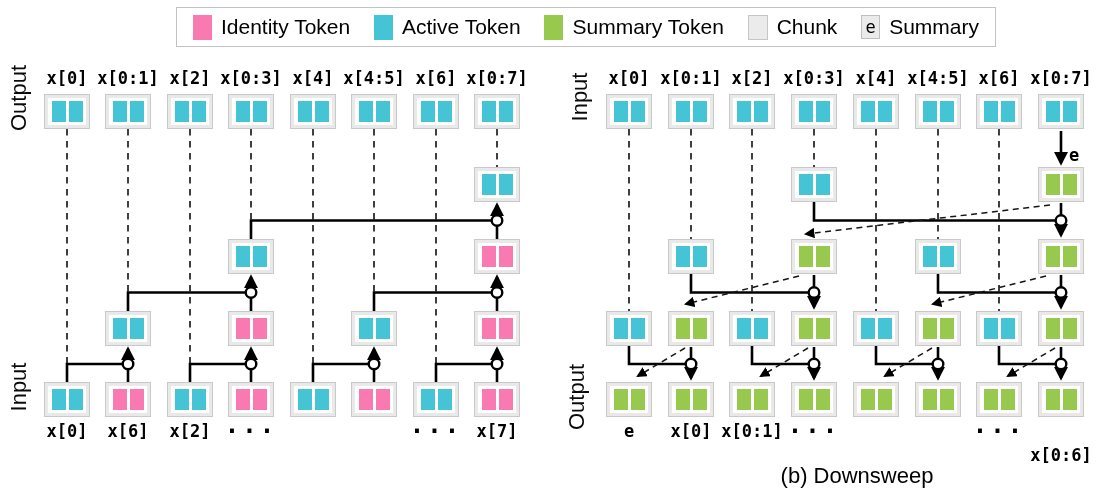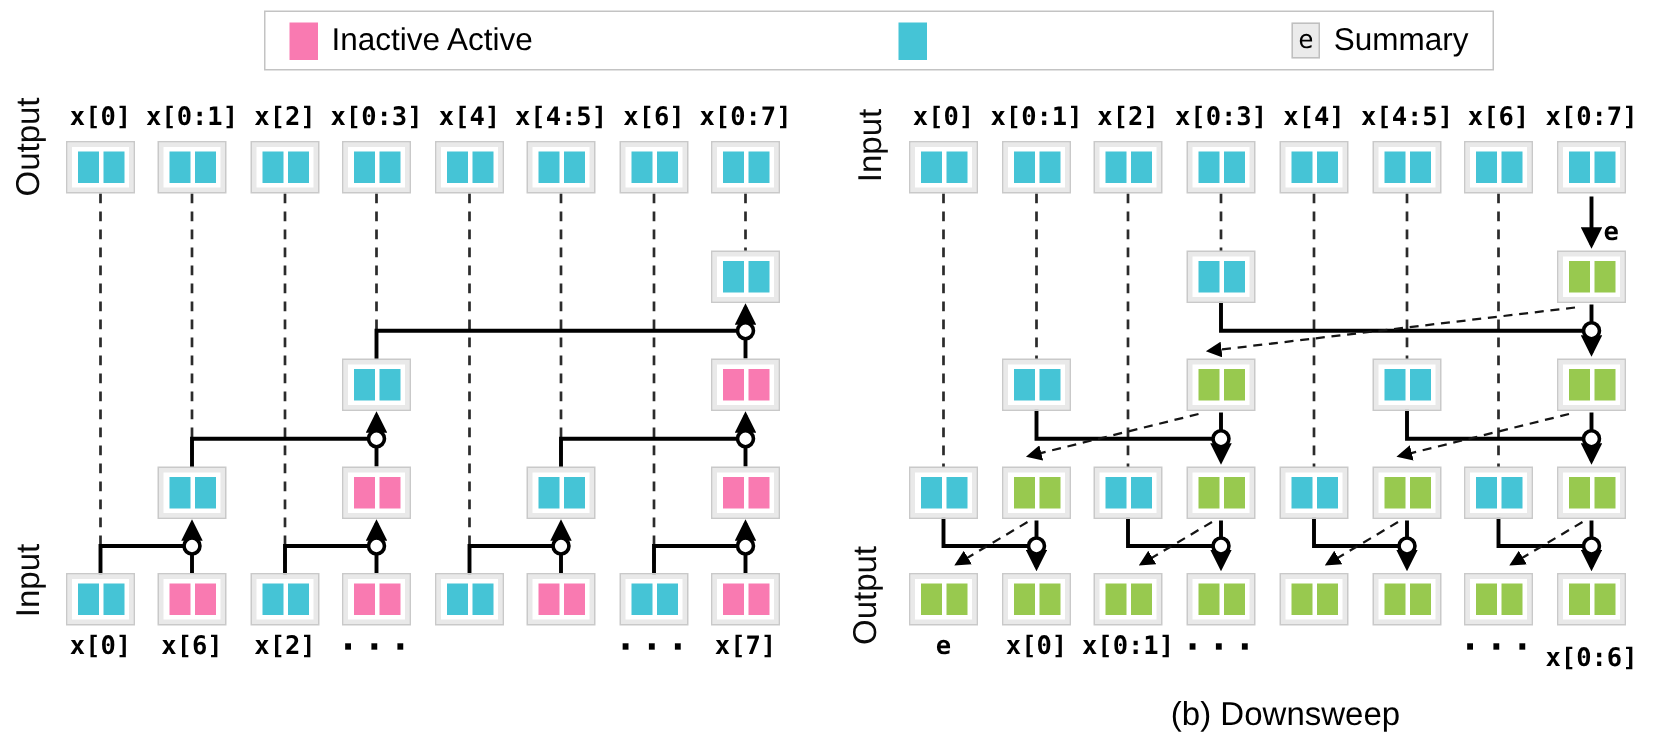--- a/index.html
+++ b/index.html
@@ -31,24 +31,33 @@
   .e-tag{position:absolute;font-family:"DejaVu Sans Mono",monospace;font-size:17px;font-weight:600;}
 </style>
 </head>
 <body>
 
 <div class="canvas">
 
   <div class="legend">
     <div class="litem">
       <span class="sw" style="background: rgb(249, 122, 177);"></span>
-      <span>Inactive Active</span>
+      <span>Identity Token</span>
     </div>
     <div class="litem">
       <span class="sw" style="background: rgb(69, 196, 214);"></span>
+      <span>Active Token</span>
+    </div>
+    <div class="litem">
+      <span class="sw" style="background: rgb(152, 201, 79);"></span>
+      <span>Summary Token</span>
+    </div>
+    <div class="litem">
+      <span class="chunk-sw"></span>
+      <span>Chunk</span>
     </div>
     <div class="litem">
       <span class="ebox">e</span>
       <span>Summary</span>
     </div>
   </div>
 
   <svg class="wires" width="1115" height="499" viewBox="0 0 1115 499">
     <defs>
       <marker id="arr" viewBox="0 0 10 10" refX="8" refY="5" markerWidth="5.5" markerHeight="5.5" orient="auto-start-reverse">
@@ -373,21 +382,21 @@
       <span class="mlabel" style="left: 814px; top: 67px;">x[0:3]</span>
       <span class="mlabel" style="left: 876px; top: 67px;">x[4]</span>
       <span class="mlabel" style="left: 938px; top: 67px;">x[4:5]</span>
       <span class="mlabel" style="left: 999px; top: 67px;">x[6]</span>
       <span class="mlabel" style="left: 1061px; top: 67px;">x[0:7]</span>
       <span class="mlabel" style="left: 629px; top: 420px;">e</span>
       <span class="mlabel" style="left: 691px; top: 420px;">x[0]</span>
       <span class="mlabel" style="left: 752px; top: 420px;">x[0:1]</span>
       <span class="mlabel dots" style="left: 814px; top: 420px;">···</span>
       <span class="mlabel dots" style="left: 999px; top: 420px;">···</span>
-      <span class="mlabel" style="left: 1061px; top: 428px; text-align: center;">x[0:6]</span>
+      <span class="mlabel" style="left: 1061px; top: 444px; text-align: center;">x[0:6]</span>
     </div>
 
   <div class="axis" style="left:19px;top:98px;">Output</div>
   <div class="axis" style="left:19px;top:387px;">Input</div>
   <div class="axis" style="left:580px;top:97px;">Input</div>
   <div class="axis" style="left:577px;top:397px;">Output</div>
 
   <span class="e-tag" style="left:1069px;top:145px;">e</span>
 
   <div class="caption" style="left:857px;top:463px;">(b) Downsweep</div>

